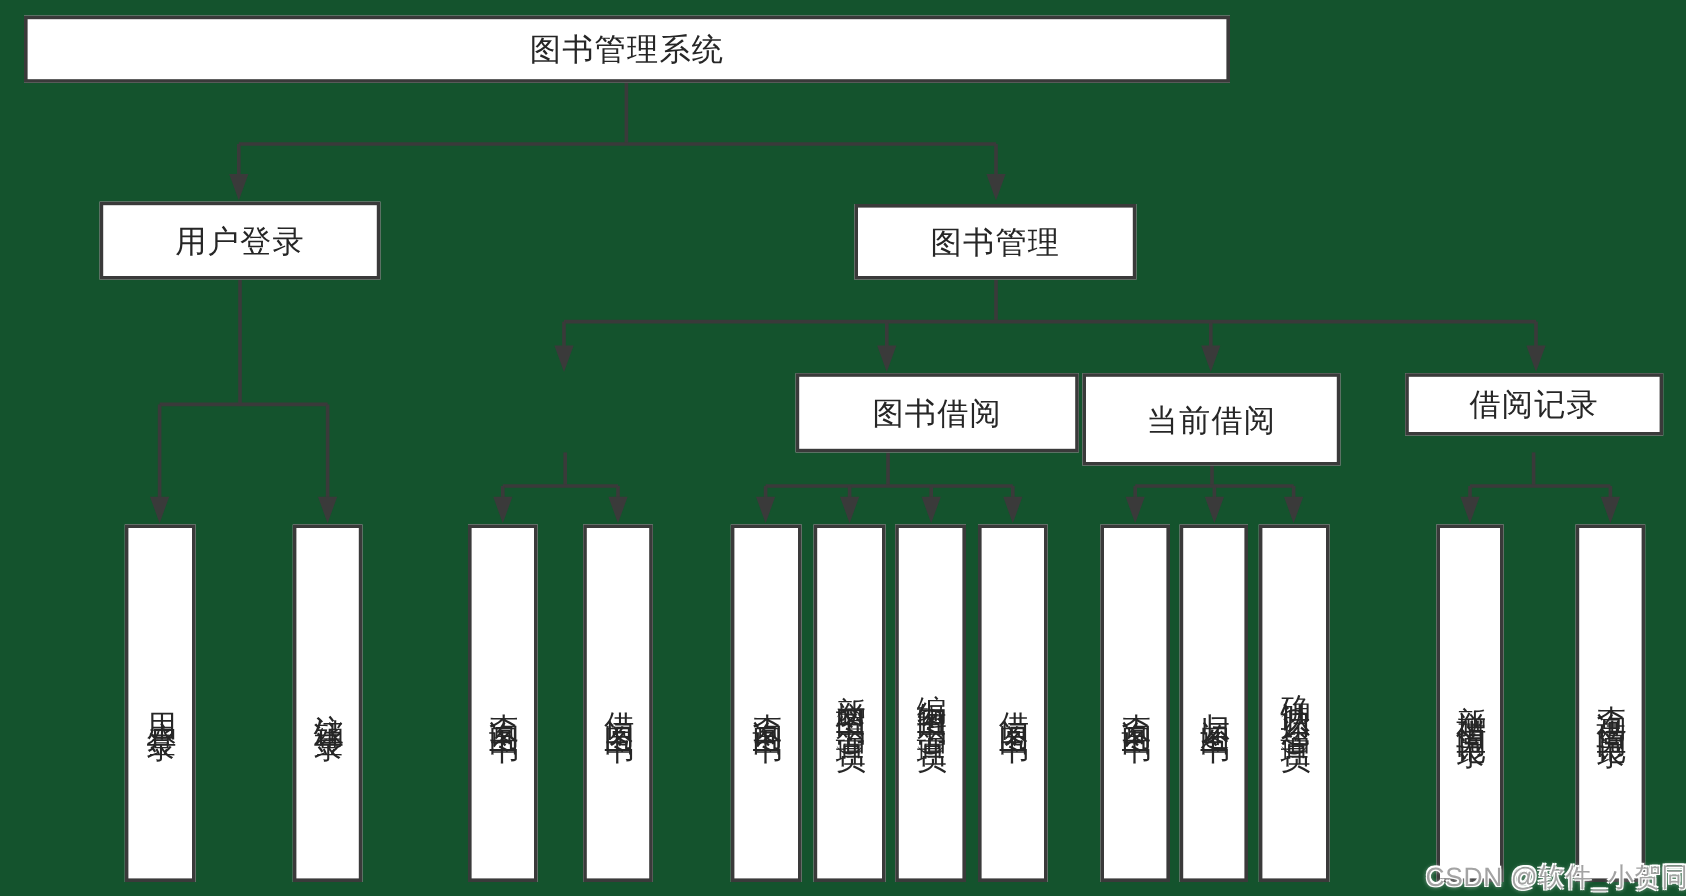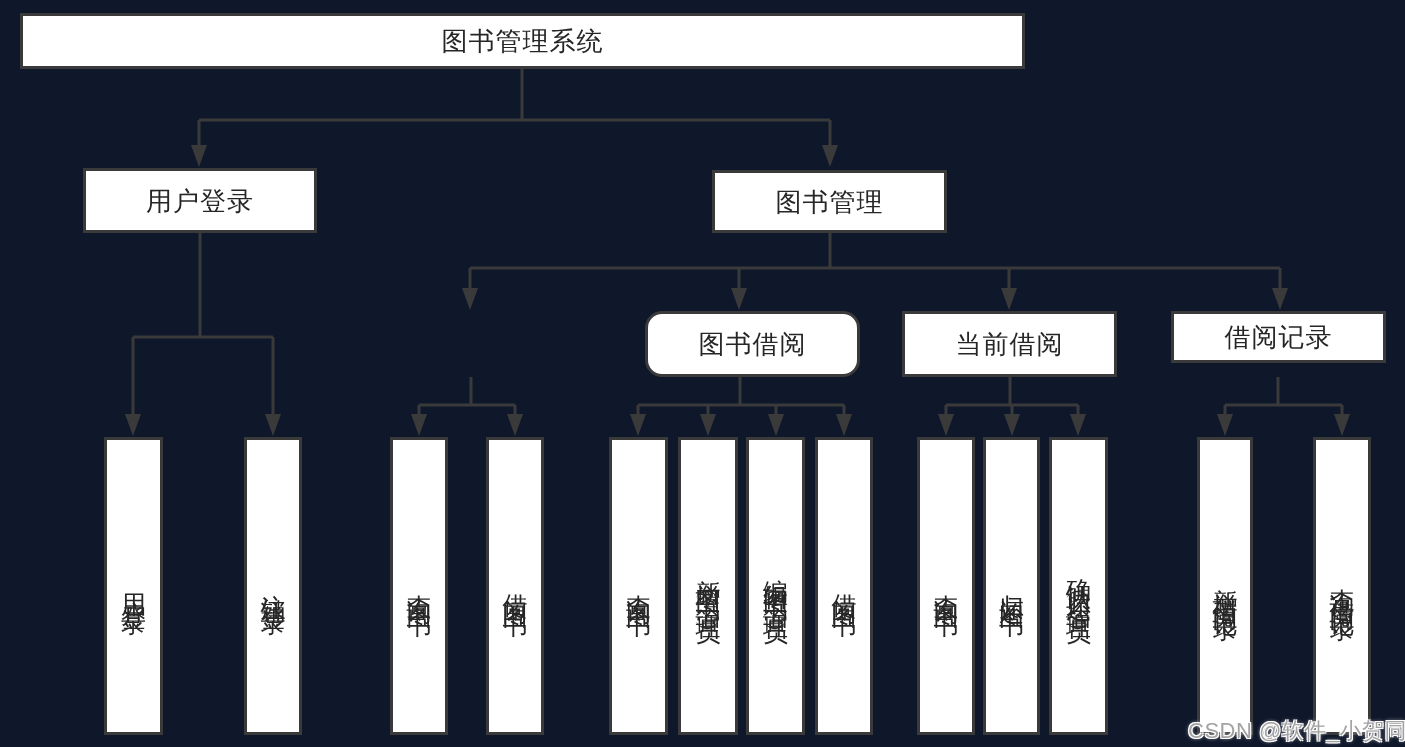--- a/index.html
+++ b/index.html
@@ -1,17 +1,17 @@
 <!DOCTYPE html>
 <html><head>
 <meta charset="utf-8">
 <style>
   html,body{margin:0;padding:0;background:#ffffff;}
   .canvas{
-    position:relative;width:1405px;height:747px;background:#0f172a;overflow:hidden;
+    position:relative;width:1405px;height:747px;background:#14532d;overflow:hidden;
     font-family:"Liberation Sans","DejaVu Sans",sans-serif;color:#262626;
   }
   .connectors{position:absolute;left:0;top:0;width:1405px;height:747px;z-index:1;}
   .box{
     position:absolute;box-sizing:border-box;background:#ffffff;border:3px solid #3a3a3a;
     display:flex;align-items:center;justify-content:center;text-align:center;z-index:2;
   }
   .hlabel{font-size:26px;letter-spacing:1px;line-height:1;}
   .leaf{
     writing-mode:vertical-rl;text-orientation:mixed;
@@ -98,24 +98,24 @@
     <span>图书管理系统</span>
   </div>
 
   <div class="box hlabel" style="left:83px;top:168px;width:234px;height:65px;">
     <span>用户登录</span>
   </div>
   <div class="box hlabel" style="left:712px;top:170px;width:235px;height:63px;">
     <span>图书管理</span>
   </div>
 
-  <div class="box hlabel" style="left:645px;top:311px;width:215px;height:66px;border-radius:17px;">
+  <div class="box hlabel" style="left:663px;top:311px;width:236px;height:66px;">
     <span>图书借阅</span>
   </div>
-  <div class="box hlabel" style="left:902px;top:311px;width:215px;height:66px;">
+  <div class="box hlabel" style="left:902px;top:311px;width:215px;height:77px;">
     <span>当前借阅</span>
   </div>
   <div class="box hlabel" style="left:1171px;top:311px;width:215px;height:52px;">
     <span>借阅记录</span>
   </div>
 
   <div class="box leaf" style="left:104px;top:437px;width:59px;height:298px;">
     <span>用户登录</span>
   </div>
   <div class="box leaf" style="left:244px;top:437px;width:58px;height:298px;">

